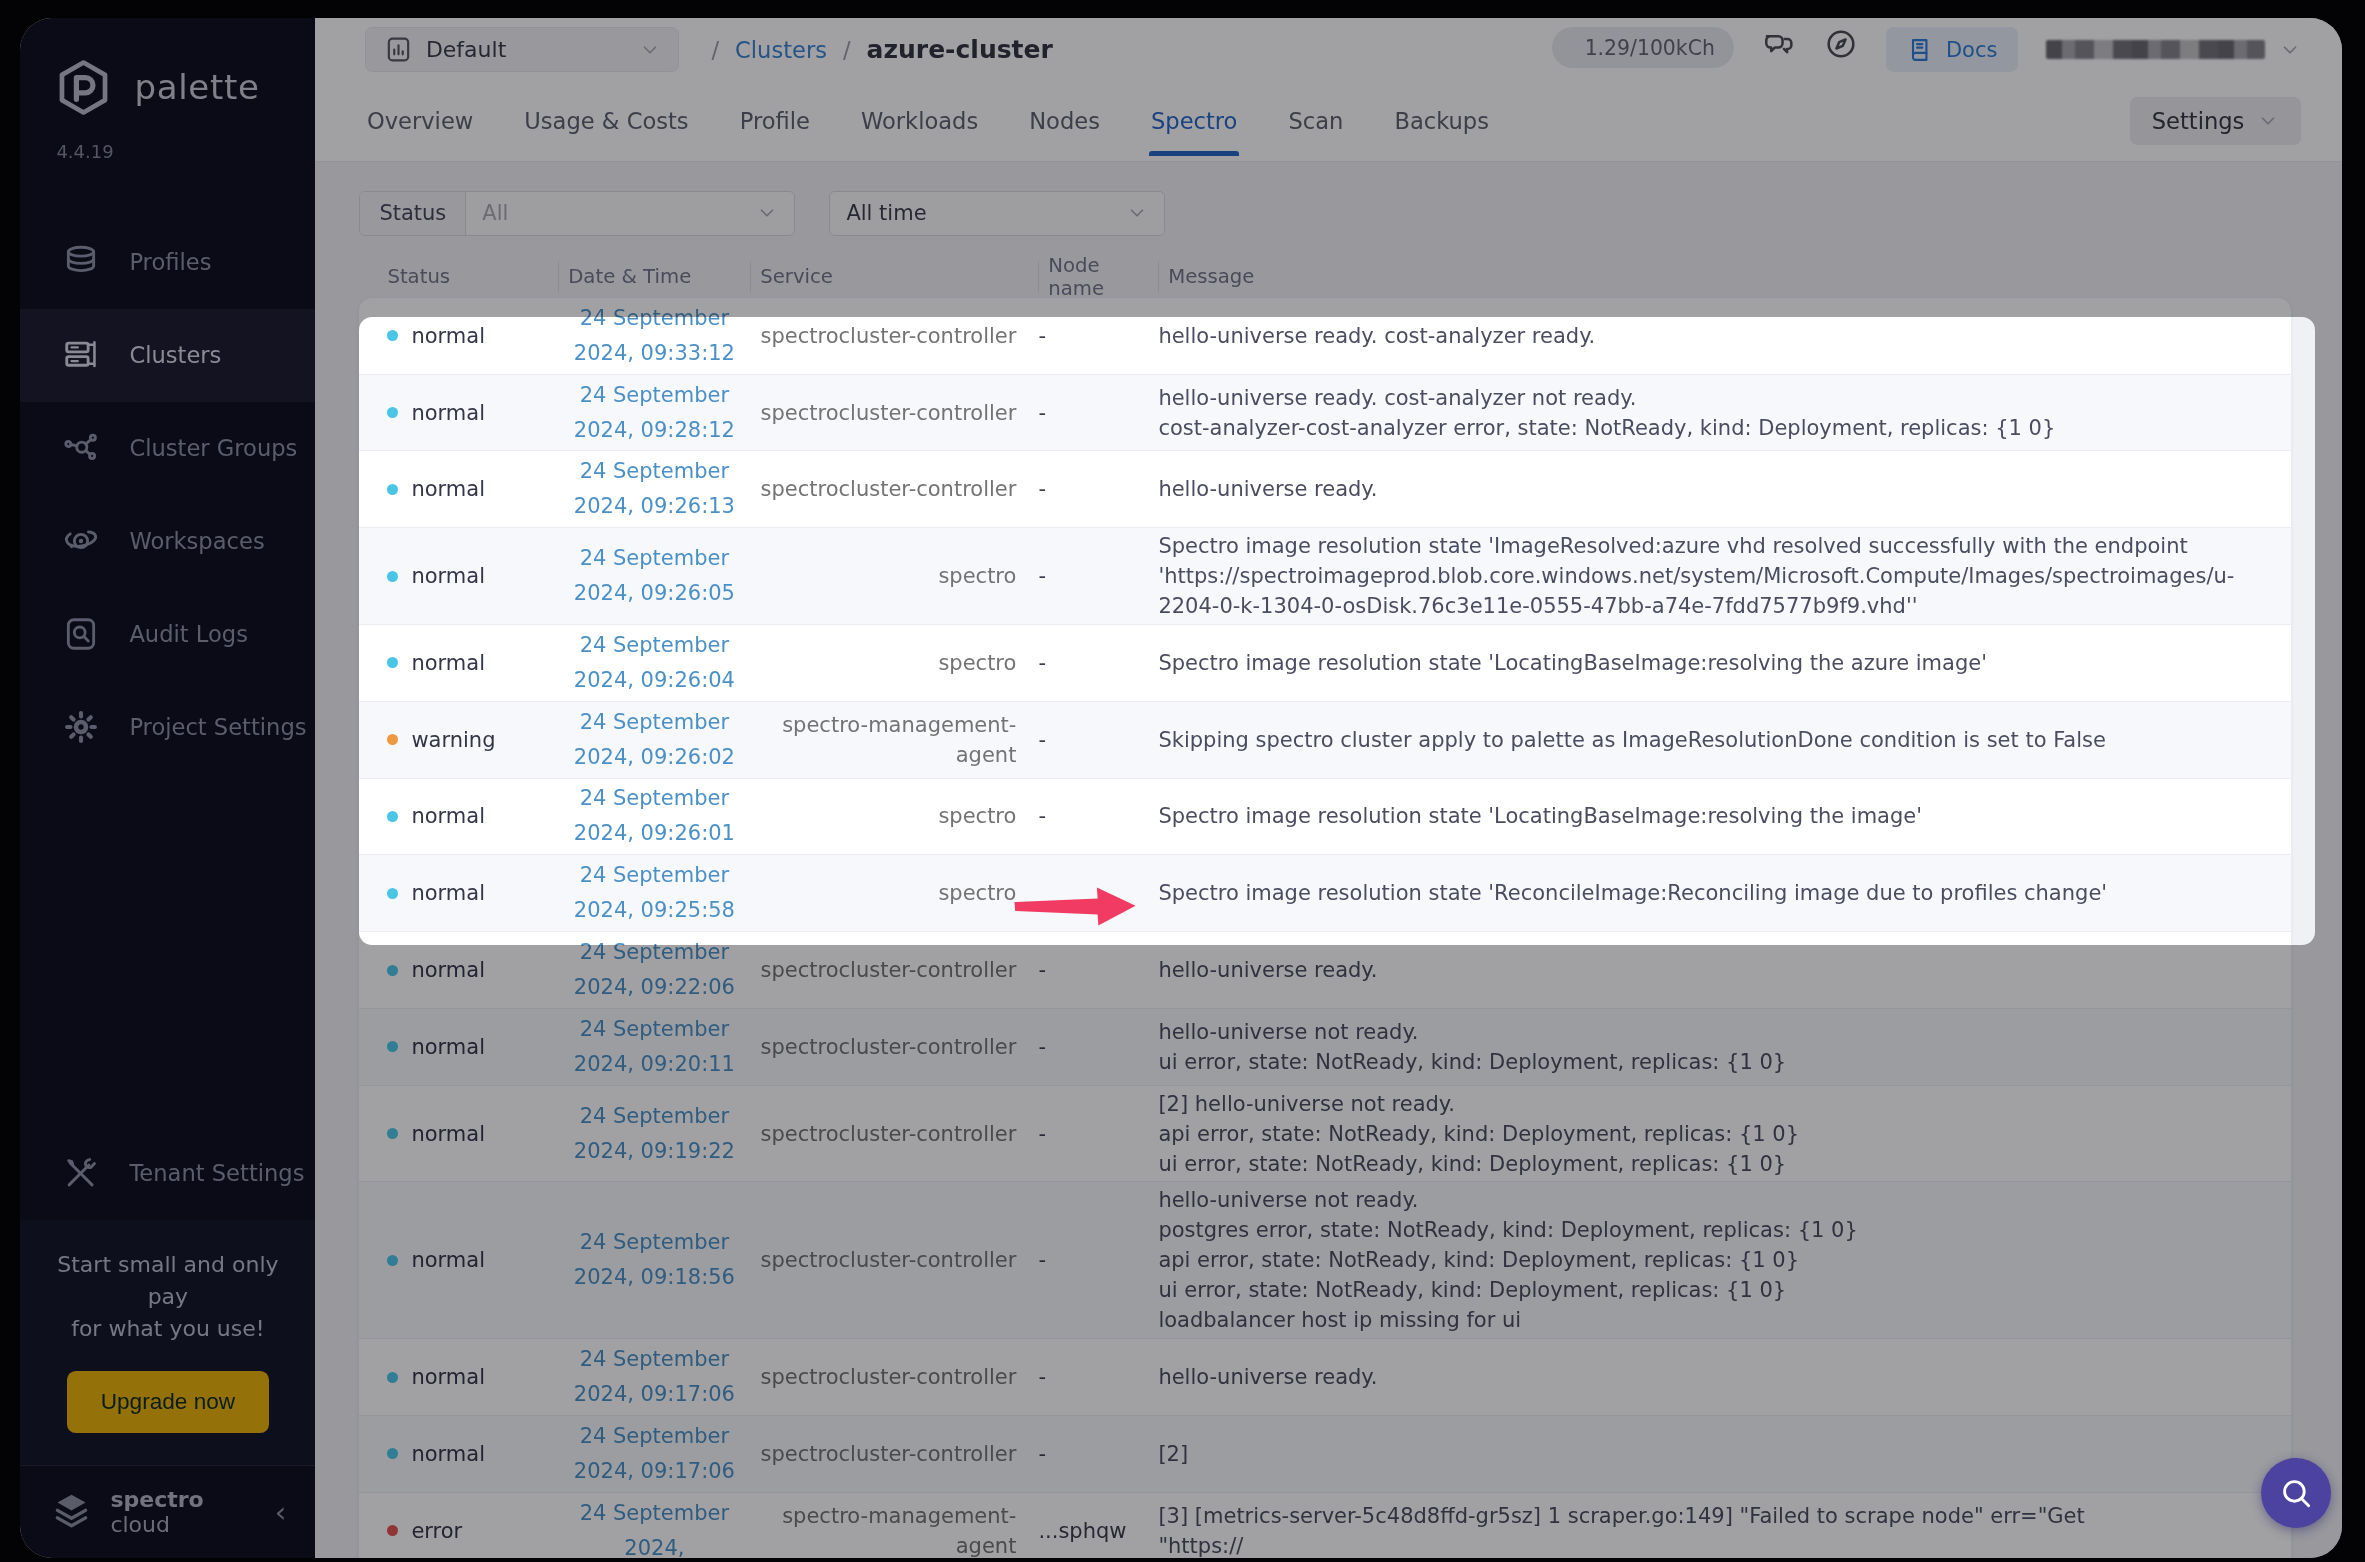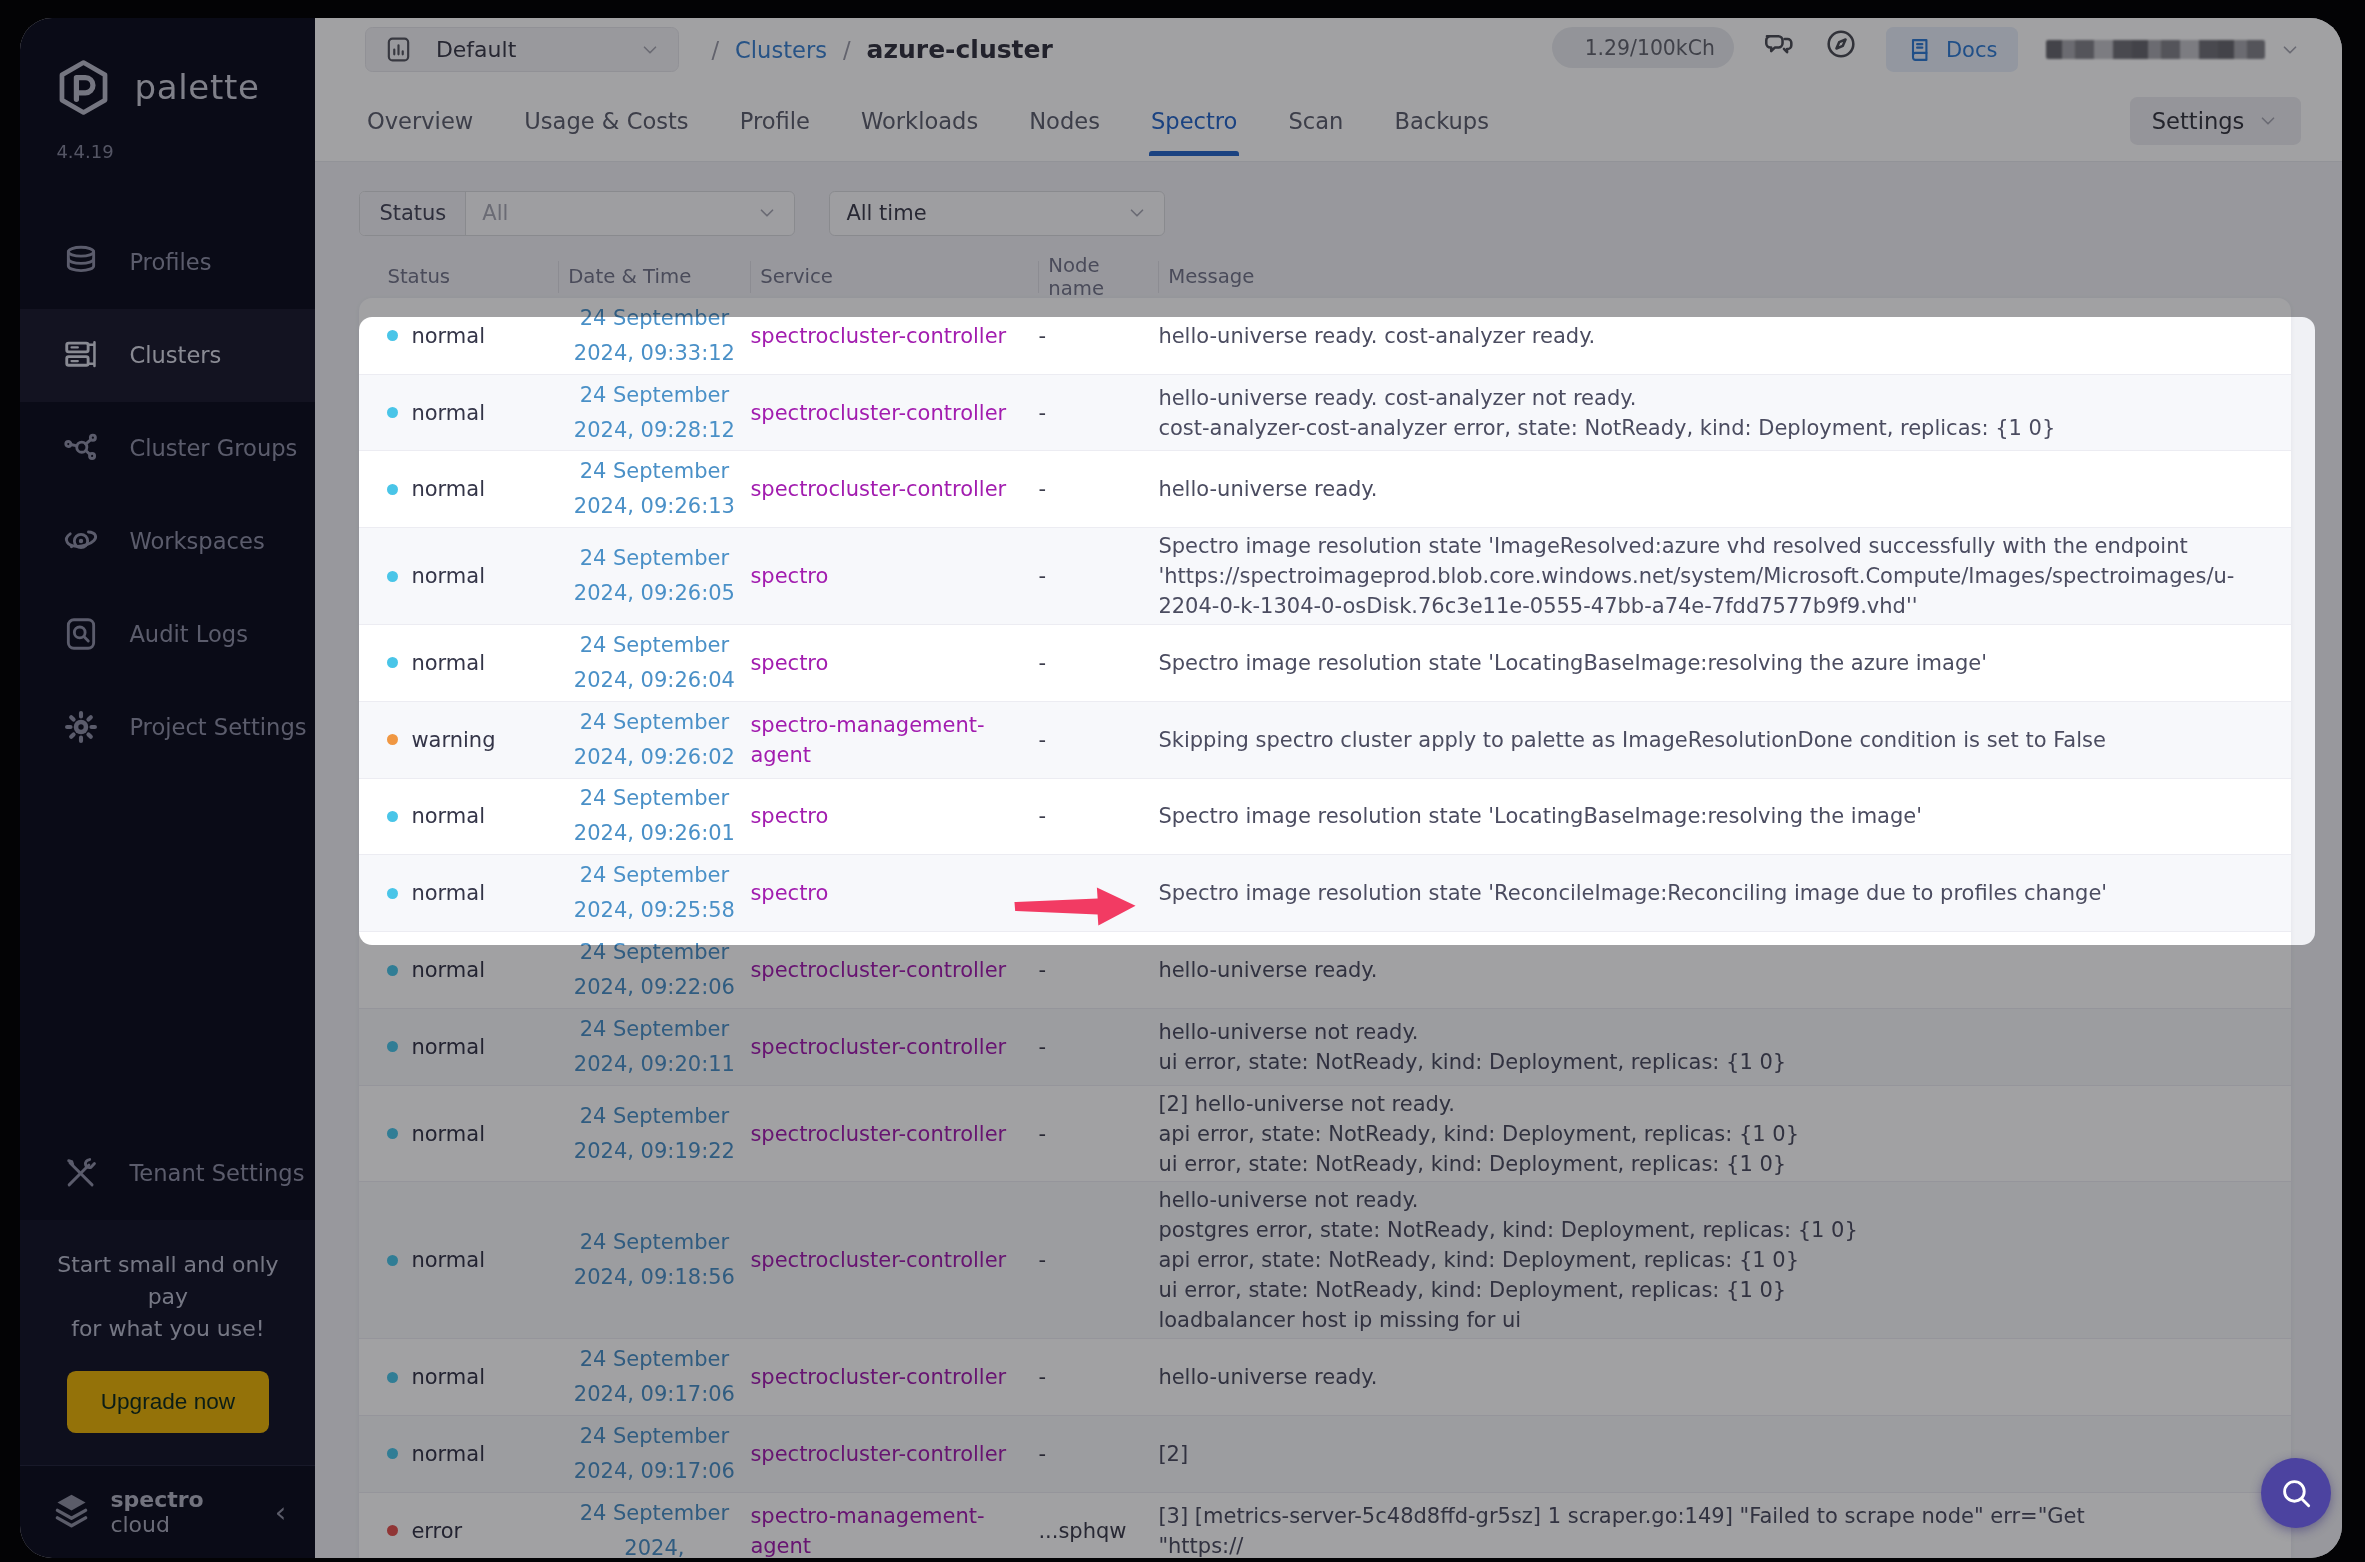--- a/index.html
+++ b/index.html
@@ -28,21 +28,21 @@
   .side-footer { border-top:1.5px solid #23243a; height:93px; display:flex; align-items:center;
                  padding:0 29px 0 29px; gap:16px; color:#9b9dae; }
   .sc-logo { width:45px; height:45px; color:#8e90a2; }
   .sc-name { font-size:22px; color:#a7a9ba; flex:1; }
   .sc-name b { font-weight:600; color:#b3b5c4; }
   .collapse { font-size:29px; color:#8e90a2; cursor:pointer; }
 
   
   #main { position:absolute; left:295px; top:0; right:0; bottom:0; display:flex; flex-direction:column; }
   #topbar { height:64px; background:#ffffff; display:flex; align-items:center; padding:0 41px 0 50px; }
-  .proj-box { display:flex; align-items:center; gap:23px; background:#f3f3f6; border:0.7px solid #e6e6ea;
+  .proj-box { display:flex; align-items:center; gap:13px; background:#f3f3f6; border:0.7px solid #e6e6ea;
               border-radius:7.3px; height:45px; width:314px; padding:0 17.5px; cursor:pointer; }
   .proj-box .ic { width:29px; height:29px; color:#55565f; }
   .proj-label { font-size:22px; color:#3a3b4a; flex:1; }
   .chev { width:22px; height:22px; color:#a6a7b2; }
   .crumbs { display:flex; align-items:center; gap:16px; margin-left:32px; font-size:22.6px; }
   .crumb-slash { color:#9a9ba8; }
   .crumb-link { color:#3b82d0; cursor:pointer; }
   .crumb-cur { color:#32333f; font-weight:600; font-size:25px; }
   .top-right { margin-left:auto; display:flex; gap:28px; }
   .usage-pill { background:#e9ebef; border-radius:729px; height:41px; min-width:182px;
@@ -86,21 +86,21 @@
 
   #card { background:#fff; border-radius:13px 13px 0 0; box-shadow:0 1.5px 5.8px rgba(30,30,60,.06); }
   .row { display:grid; grid-template-columns:199px 192px 288px 120px 1fr; align-items:center;
          border-top:1.5px solid #ececf2; padding:2.9px 0; }
   .row:first-child { border-top:none; }
   .row:nth-child(even) { background:#f7f8fb; }
   .cell-status { display:flex; align-items:center; gap:13px; padding-left:28px; font-size:21px; color:#343548; }
   .dot { width:11px; height:11px; border-radius:50%; flex:0 0 11px; }
   .dot.normal { background:#49c5e8; } .dot.warning { background:#f09742; } .dot.error { background:#e4524e; }
   .cell-date { font-size:21px; color:#4a90c7; line-height:35px; text-align:center; cursor:pointer; }
-  .cell-service { font-size:21px; color:#a21caf; line-height:30px; padding-right:22px; }
+  .cell-service { font-size:21px; color:#737373; line-height:30px; padding-right:22px;text-align:right; }
   .cell-node { font-size:21px; color:#3c3d4c; }
   .cell-msg { font-size:21px; color:#4b4c60; line-height:30px; padding-right:32px; overflow-wrap:anywhere; }
 
   
   #spotlight { position:absolute; left:359px; top:317px; width:1956px; height:628px; border-radius:13px;
                box-shadow:0 0 0 2919px rgba(8,9,14,.38); pointer-events:none; z-index:50; }
   #arrow { position:absolute; left:1013px; top:883px; z-index:55; }
   #fab { position:absolute; left:2261px; top:1458px; width:70px; height:70px; border-radius:50%;
          background:#4c43a0; z-index:60; display:flex; align-items:center; justify-content:center;
          cursor:pointer; box-shadow:0 2.9px 10.2px rgba(40,30,110,.45); }

